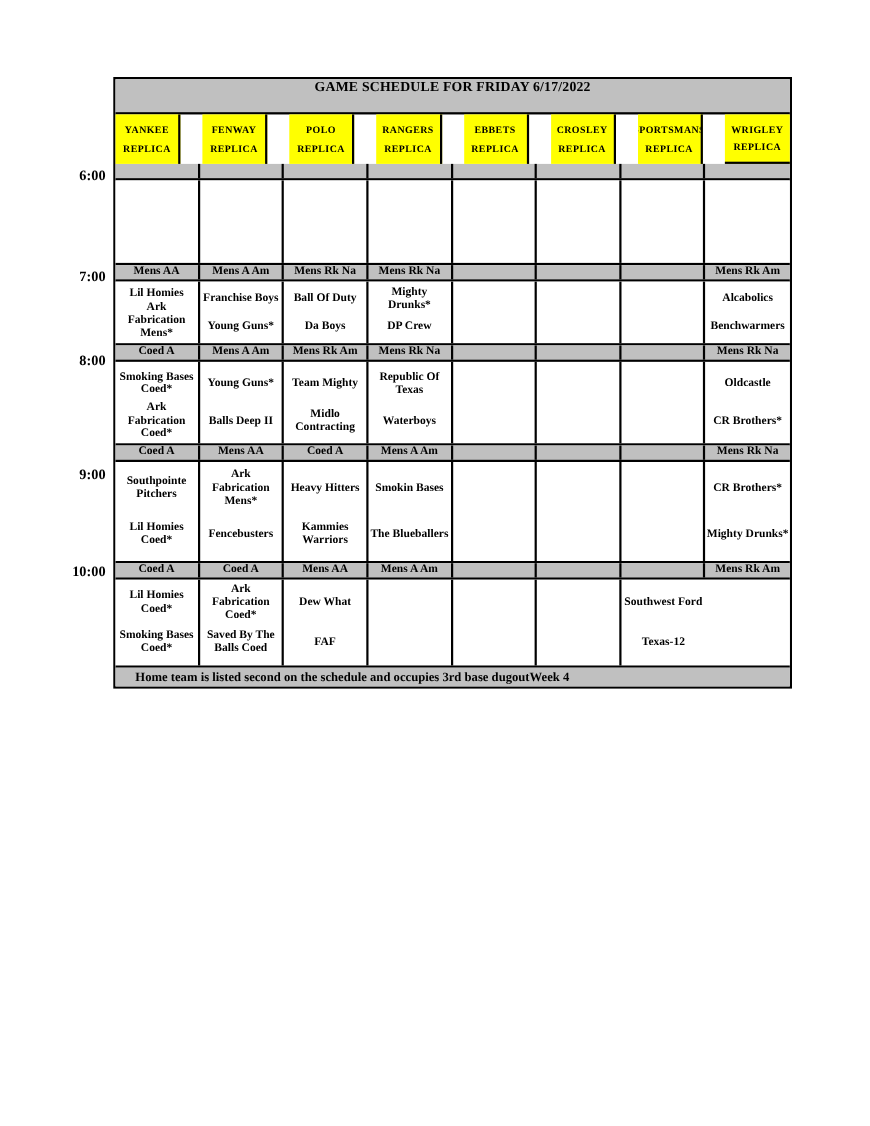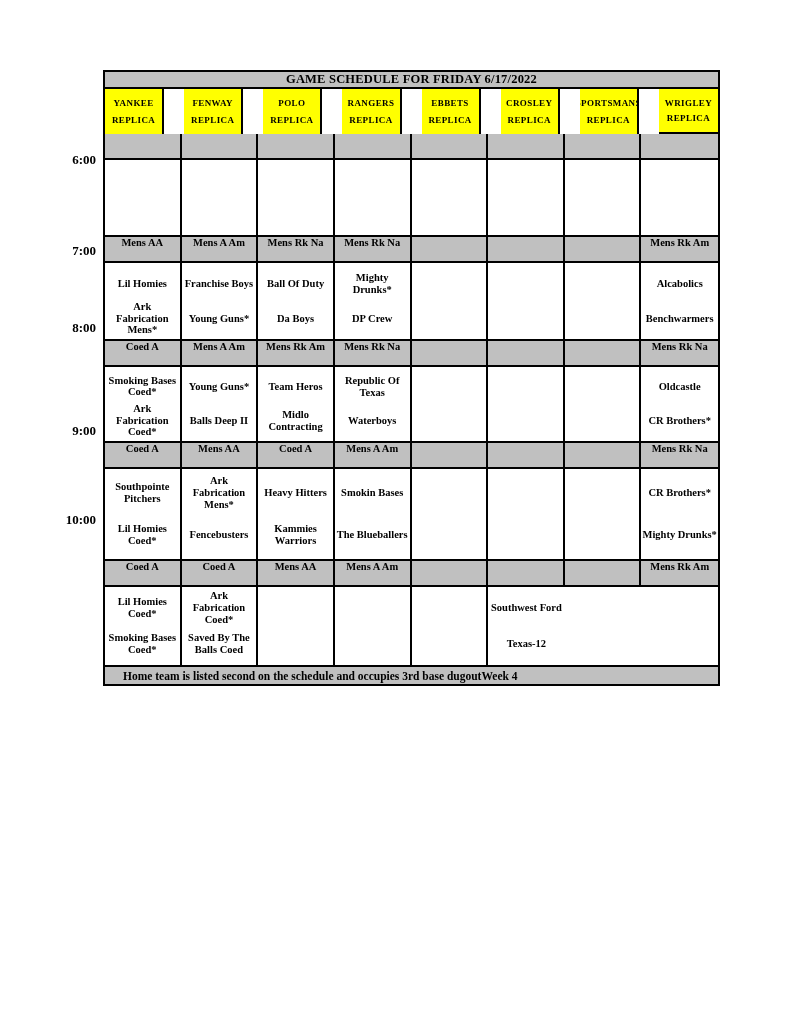--- a/index.html
+++ b/index.html
@@ -16,21 +16,21 @@
   }
   .tbl {
     position: absolute;
     left: 103px;
     top: 70px;
     width: 617px;
     border: 2px solid #000000;
     background: #ffffff;
   }
   .titlebar {
-    height: 17px;
+    height: 32px;
     background: #c0c0c0;
     border-bottom: 2px solid #000000;
     text-align: center;
     font-size: 12.5px;
     line-height: 15px;
     letter-spacing: 0.2px;
   }
   .hdrrow {
     display: grid;
     grid-template-columns: repeat(8, 1fr);
@@ -47,21 +47,21 @@
     text-align: center;
     font-size: 9px;
     letter-spacing: 0.4px;
     padding: 3px 0;
     overflow: hidden;
   }
   .hcell:last-child { border-right: none; border-bottom: 2px solid #000000; }
   .divrow {
     display: grid;
     grid-template-columns: repeat(8, 1fr);
-    height: 26px;
+    height: 15px;
     background: #c0c0c0;
     border-bottom: 2px solid #000000;
   }
   .dcell {
     border-right: 2px solid #000000;
     text-align: center;
     font-size: 10.5px;
     line-height: 11px;
     overflow: hidden;
     white-space: nowrap;
@@ -207,21 +207,21 @@
     <div class="divrow">
       <div class="dcell">Mens AA</div>
       <div class="dcell">Mens A Am</div>
       <div class="dcell">Mens Rk Na</div>
       <div class="dcell">Mens Rk Na</div>
       <div class="dcell"></div>
       <div class="dcell"></div>
       <div class="dcell"></div>
       <div class="dcell">Mens Rk Am</div>
     </div>
-    <div class="grow" style="height:78px">
+    <div class="grow" style="height:58px">
       <div class="gcell">
         <div class="team">Lil Homies</div>
         <div class="team">Ark Fabrication Mens*</div>
       </div>
       <div class="gcell">
         <div class="team">Franchise Boys</div>
         <div class="team">Young Guns*</div>
       </div>
       <div class="gcell">
         <div class="team">Ball Of Duty</div>
@@ -262,21 +262,21 @@
     <div class="grow" style="height:76px">
       <div class="gcell">
         <div class="team">Smoking Bases Coed*</div>
         <div class="team">Ark Fabrication Coed*</div>
       </div>
       <div class="gcell">
         <div class="team">Young Guns*</div>
         <div class="team">Balls Deep II</div>
       </div>
       <div class="gcell">
-        <div class="team">Team Heros</div>
+        <div class="team">Team Mighty</div>
         <div class="team">Midlo Contracting</div>
       </div>
       <div class="gcell">
         <div class="team">Republic Of Texas</div>
         <div class="team">Waterboys</div>
       </div>
       <div class="gcell">
         <div class="team"></div>
         <div class="team"></div>
       </div>
@@ -350,20 +350,24 @@
       <div class="dcell">Mens Rk Am</div>
     </div>
     <div class="grow" style="height:80px">
       <div class="gcell">
         <div class="team">Lil Homies Coed*</div>
         <div class="team">Smoking Bases Coed*</div>
       </div>
       <div class="gcell">
         <div class="team">Ark Fabrication Coed*</div>
         <div class="team">Saved By The Balls Coed</div>
+      </div>
+      <div class="gcell">
+        <div class="team">Dew What</div>
+        <div class="team">FAF</div>
       </div>
       <div class="gcell">
         <div class="team"></div>
         <div class="team"></div>
       </div>
       <div class="gcell">
         <div class="team"></div>
         <div class="team"></div>
       </div>
       <div class="gcell">

